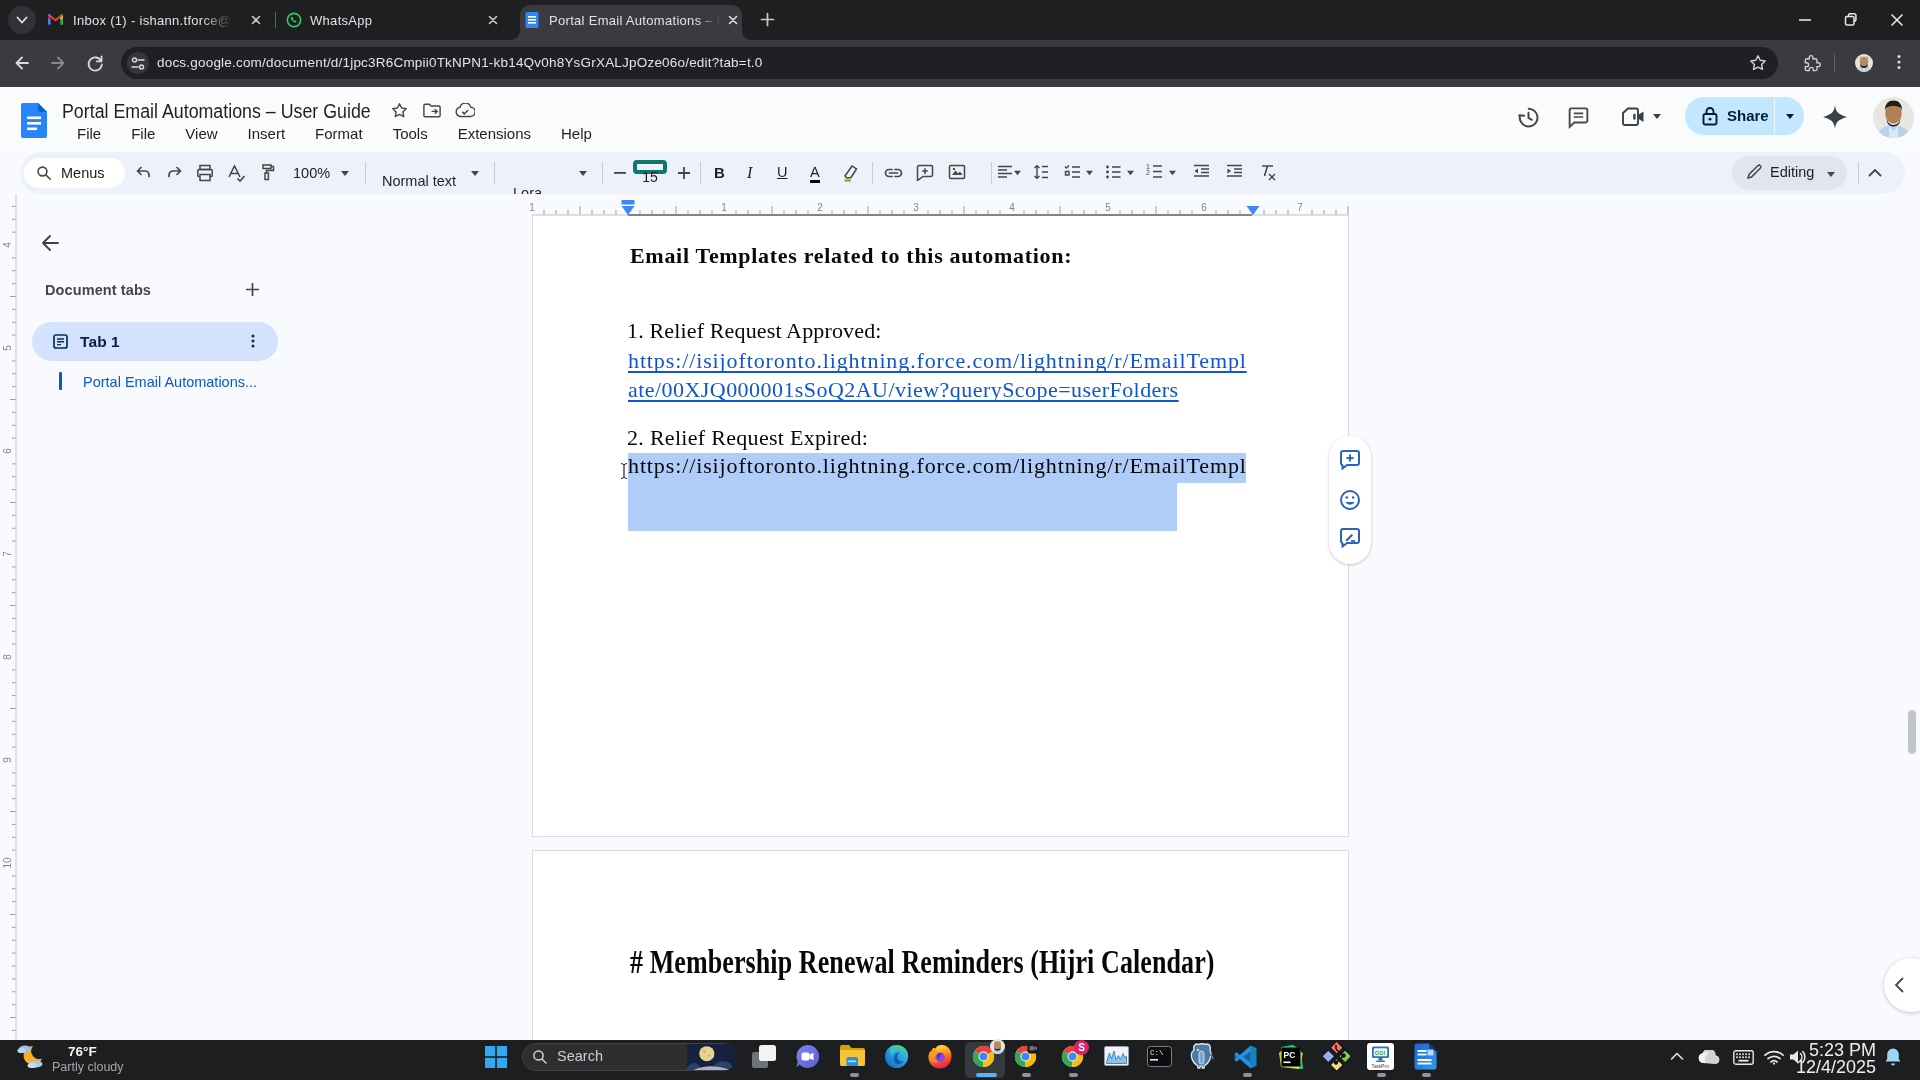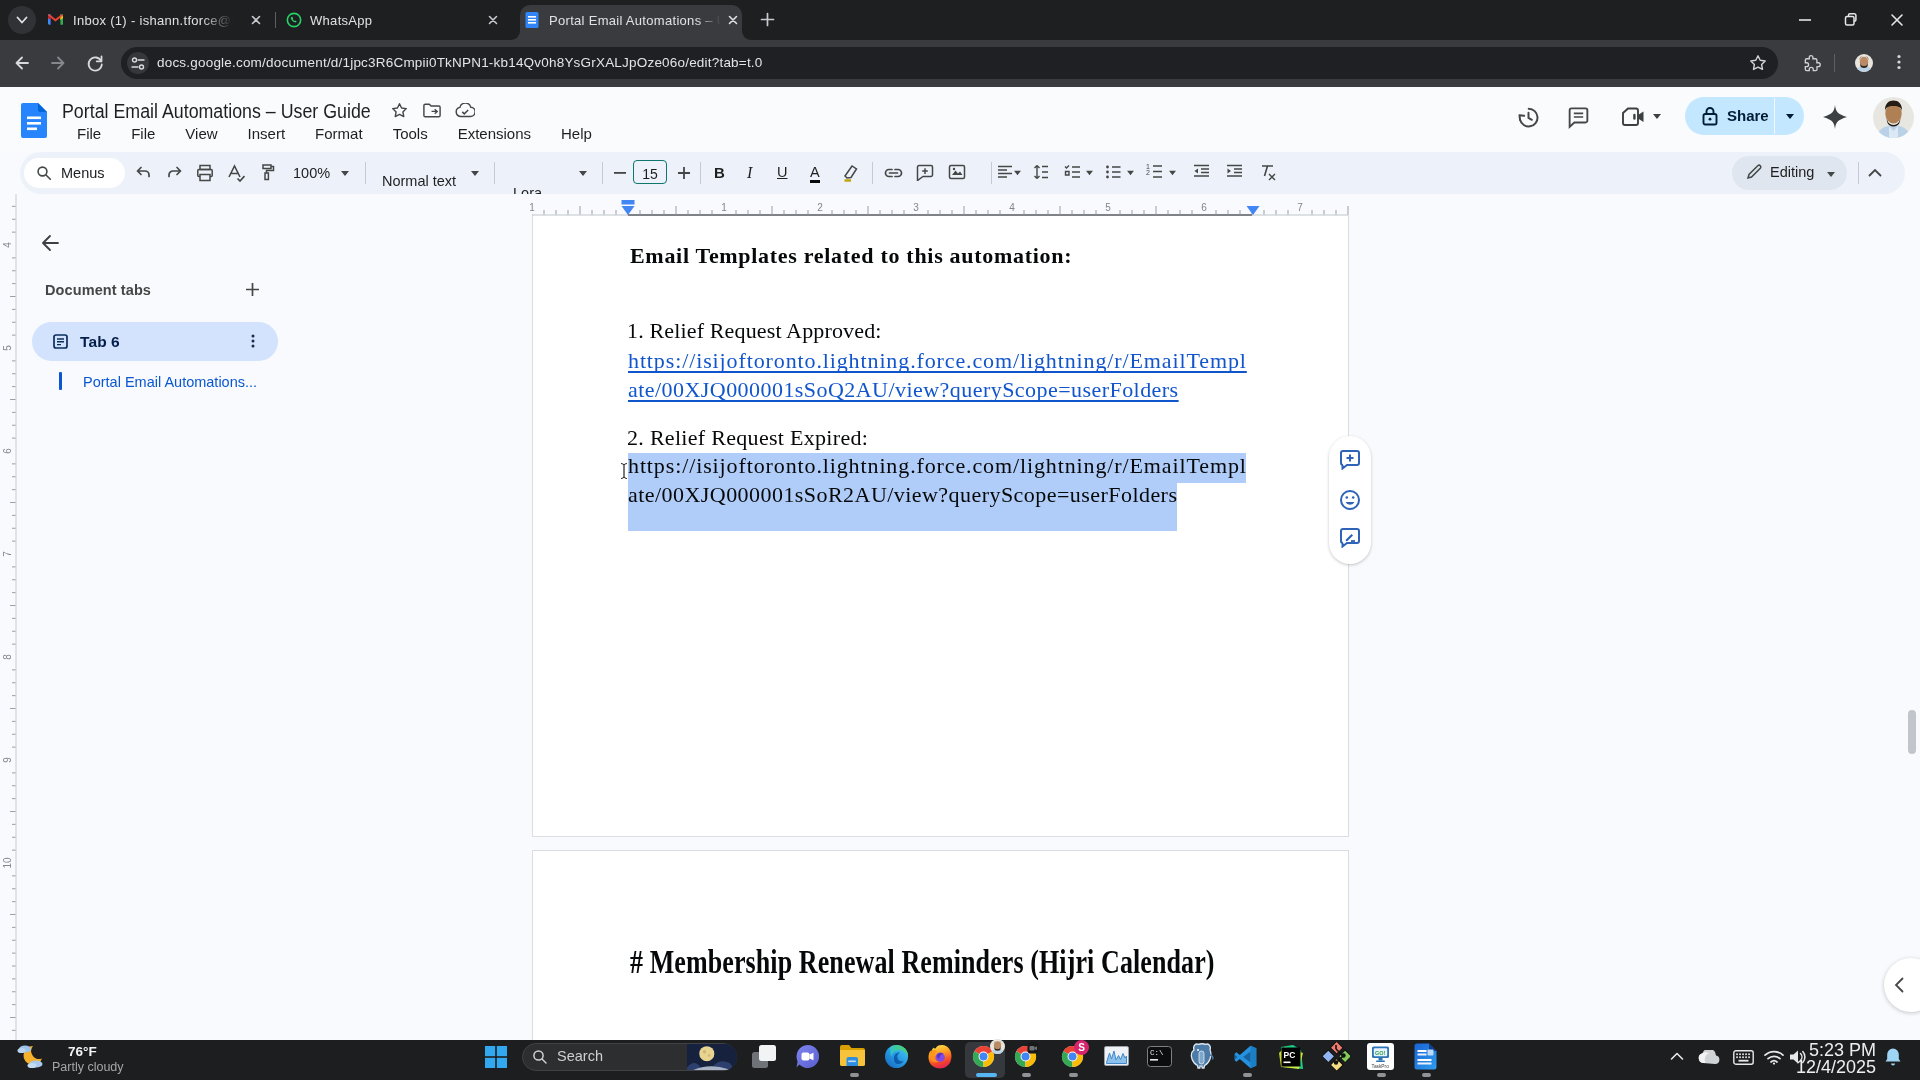--- a/index.html
+++ b/index.html
@@ -27,21 +27,21 @@
 #sharepill { position:absolute; left:1685px; top:97px; width:119px; height:38px; background:#c2e7ff; border-radius:19px; }
 #sharediv { position:absolute; left:1774px; top:98px; width:1px; height:36px; background:#f1f8fd; }
 #sharetxt { position:absolute; left:1727px; top:107px; font-size:15px; font-weight:bold; color:#001d35; }
 
 
 #dtools { position:absolute; left:20px; top:152px; width:1885px; height:42px; background:#edf2fa; border-radius:21px; }
 #menuspill { position:absolute; left:24px; top:158px; width:101px; height:30px; background:#ffffff; border-radius:15px; }
 #menustxt { position:absolute; left:61px; top:165px; font-size:14.5px; color:#202124; }
 .sep1 { position:absolute; top:162px; width:1px; height:22px; background:#c7cad1; }
 .tbtxt { position:absolute; font-size:14.5px; color:#1f1f1f; }
-#fsbox { position:absolute; left:633px; top:160px; width:34px; height:24px; border:1px solid #0f766e; border-radius:4px; text-align:center; line-height:26px; font-size:14px; color:#1f1f1f; }
+#fsbox { position:absolute; left:633px; top:160px; width:34px; height:14px; border:4px solid #0f766e; border-radius:4px; text-align:center; line-height:26px; font-size:14px; color:#1f1f1f; }
 #editpill { position:absolute; left:1732px; top:156px; width:115px; height:34px; background:#dfe6f0; border-radius:17px; }
 #edittxt { position:absolute; left:1770px; top:164px; font-size:14.5px; color:#1f1f1f; }
 
 
 #canvas { position:absolute; left:0; top:194px; width:1920px; height:846px; background:#f8fafd; overflow:hidden; }
 #page1 { position:absolute; left:532px; top:20px; width:817px; height:623px; background:#ffffff; border-left:1px solid #dadde2; border-right:1px solid #dadde2; border-bottom:1px solid #dadde2; }
 #page2 { position:absolute; left:532px; top:656px; width:817px; height:191px; background:#ffffff; border:1px solid #dadde2; border-bottom:none; }
 .doctext { position:absolute; font-family:"Liberation Serif", serif; font-size:22px; color:#060809; white-space:nowrap; line-height:24px; }
 .dlink { color:#1155cc; text-decoration:underline; text-decoration-thickness:1.5px; text-underline-offset:3px; text-decoration-skip-ink:none; }
 .selrect { position:absolute; background:#b0ccf8; }
@@ -538,40 +538,39 @@
 
   <div class="selrect" style="left:628px; top:259px; width:618px; height:30px;"></div>
   <div class="selrect" style="left:628px; top:289.4px; width:549px; height:48px;"></div>
 
   <div class="doctext" style="left:630px; top:49.7px; font-weight:bold; letter-spacing:0.7px;">Email Templates related to this automation:</div>
   <div class="doctext" style="left:627px; top:124.5px; letter-spacing:0.15px;">1. Relief Request Approved:</div>
   <div class="doctext dlink" style="left:628px; top:155px; letter-spacing:0.88px;">https://isijoftoronto.lightning.force.com/lightning/r/EmailTempl</div>
   <div class="doctext dlink" style="left:628px; top:184px; letter-spacing:0.45px;">ate/00XJQ000001sSoQ2AU/view?queryScope=userFolders</div>
   <div class="doctext" style="left:627px; top:231.5px; letter-spacing:0.3px;">2. Relief Request Expired:</div>
   <div class="doctext" style="left:628px; top:259.9px; letter-spacing:0.88px;">https://isijoftoronto.lightning.force.com/lightning/r/EmailTempl</div>
-  <div class="doctext" style="left:628px; top:289px; letter-spacing:0.45px;">ate/00XJQ000001sSoR2AU/view?queryScope=userFolders</div>
   <div class="doctext" style="left:630px; top:753.6px; font-weight:bold; font-size:26px; letter-spacing:0.1px; transform:scaleY(1.27); transform-origin:0 0;"># Membership Renewal Reminders (Hijri Calendar)</div>
 
   <svg class="abs" style="left:619px; top:268px;" width="10" height="18" viewBox="0 0 10 18">
         <path d="M2 1.5 C3.5 1.5 4.2 2 5 3 C5.8 2 6.5 1.5 8 1.5 M5 3 V15 M2 16.5 C3.5 16.5 4.2 16 5 15 C5.8 16 6.5 16.5 8 16.5" stroke="#222" stroke-width="1.2" fill="none"></path>
       </svg>
 
   <svg class="abs" style="left:40px; top:39px;" width="20" height="20" viewBox="0 0 20 20">
         <path d="M18 10 H3 M10 3 L3 10 L10 17" fill="none" stroke="#3c4043" stroke-width="1.8" stroke-linecap="round" stroke-linejoin="round"></path>
       </svg>
   <div class="abs" style="left:45px; top:88px; font-size:14.5px; color:#444746; font-weight:bold; letter-spacing:0.1px;">Document tabs</div>
   <svg class="abs" style="left:245px; top:88px;" width="15" height="15" viewBox="0 0 15 15">
         <path d="M7.5 1 V14 M1 7.5 H14" stroke="#444746" stroke-width="1.7"></path>
       </svg>
   <div id="tab1pill"></div>
   <svg class="abs" style="left:53px; top:140px;" width="15" height="15" viewBox="0 0 15 15">
         <rect x="1" y="1" width="13" height="13" rx="2" fill="none" stroke="#0a2e5c" stroke-width="1.7"></rect>
         <path d="M4 5 H11 M4 7.8 H11 M4 10.6 H8" stroke="#0a2e5c" stroke-width="1.4"></path>
       </svg>
-  <div class="abs" style="left:80px; top:139px; font-size:15.5px; color:#041e49; font-weight:bold; letter-spacing:0.1px;">Tab 6</div>
+  <div class="abs" style="left:80px; top:139px; font-size:15.5px; color:#041e49; font-weight:bold; letter-spacing:0.1px;">Tab 1</div>
   <svg class="abs" style="left:247px; top:139px;" width="12" height="16" viewBox="0 0 12 16">
         <g fill="#172b4d">
           <circle cx="6" cy="3" r="1.5"></circle>
           <circle cx="6" cy="8" r="1.5"></circle>
           <circle cx="6" cy="13" r="1.5"></circle>
         </g>
       </svg>
   <div class="abs" style="left:59px; top:178px; width:3px; height:18px; background:#0b57d0; border-radius:1px;"></div>
   <div class="abs" style="left:83px; top:180px; font-size:14.5px; color:#0b57d0;">Portal Email Automations...</div>
 

